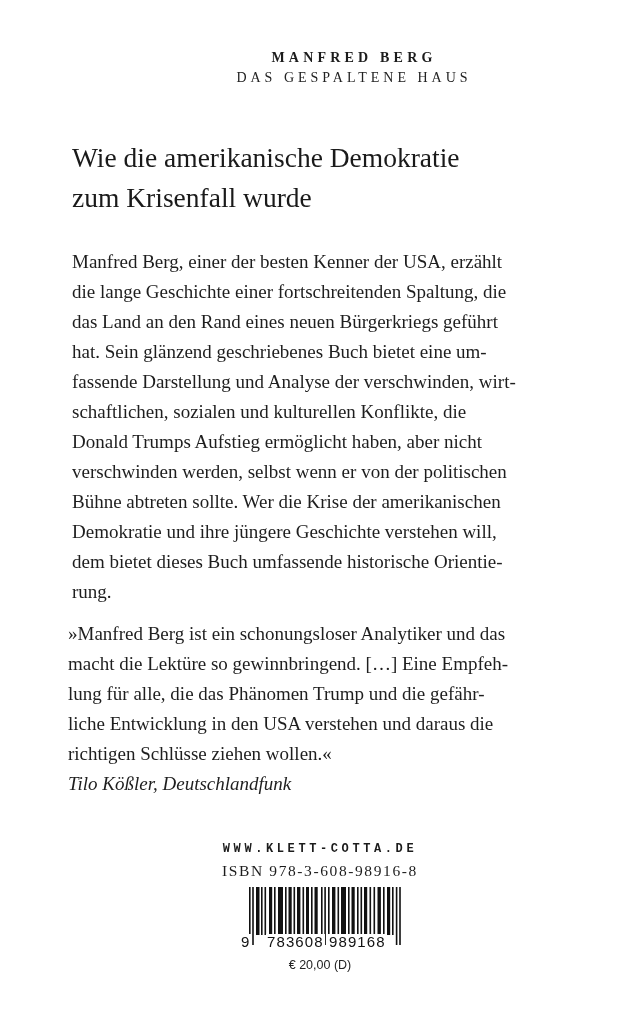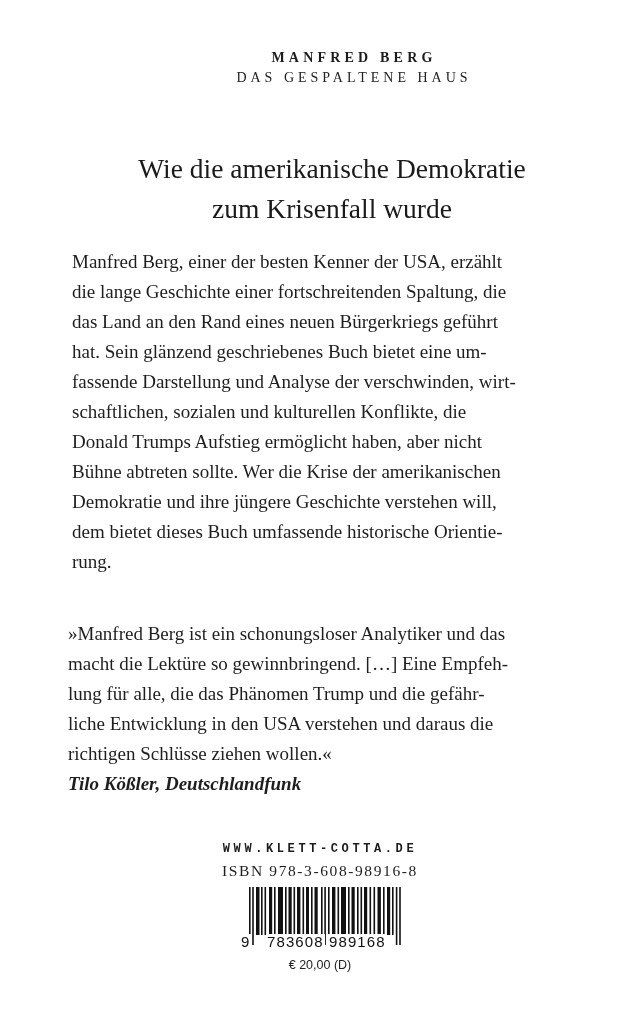--- a/index.html
+++ b/index.html
@@ -1,25 +1,25 @@
 <!DOCTYPE html>
 <html><head>
 <meta charset="utf-8">
 <style>
   html, body { margin: 0; padding: 0; background: #ffffff; }
   body { width: 640px; height: 1020px; position: relative; overflow: hidden; color: #1c1c1c; font-family: "DejaVu Serif", serif; }
   .header { position: absolute; top: 48px; left: 0; width: 640px; text-align: center; padding-left: 34px; }
   .author { font-family: "Liberation Serif", serif; font-weight: bold; font-size: 14px; letter-spacing: 4.2px; line-height: 20px; color: #1c1c1c; }
   .booktitle { font-family: "Liberation Serif", serif; font-size: 14px; letter-spacing: 4px; line-height: 20px; color: #222; }
-  .headline { position: absolute; top: 149px; left: 72px; width: 520px; font-family: "Liberation Serif", serif; font-size: 27.5px; line-height: 40px; color: #1a1a1a; text-align: center; }
+  .headline { position: absolute; top: 138px; left: 72px; width: 520px; font-family: "Liberation Serif", serif; font-size: 27.5px; line-height: 40px; color: #1a1a1a; }
   .body { position: absolute; top: 247px; left: 72px; width: 520px; font-family: "Liberation Serif", serif; font-size: 19px; line-height: 30px; color: #1e1e1e; }
   .body p { margin: 0; white-space: nowrap; }
   .quote { position: absolute; top: 619px; left: 68px; width: 520px; font-family: "Liberation Serif", serif; font-size: 19px; line-height: 30px; color: #1e1e1e; }
   .quote p { margin: 0; white-space: nowrap; }
-  .quote .attrib { font-style: italic; font-weight: bold; }
+  .quote .attrib { font-style: italic; }
   .footer { position: absolute; top: 838px; left: 0; width: 640px; text-align: center; }
   .url { font-family: Liberation Mono, monospace; font-weight: bold; font-size: 12px; letter-spacing: 3.6px; line-height: 22px; }
   .isbn { font-family: "Liberation Serif", serif; font-size: 15.5px; letter-spacing: 1.6px; line-height: 22px; }
   .barcode { position: absolute; top: 887px; left: 249px; width: 152px; height: 58px; }
   .barcode-digits { position: absolute; top: 934px; left: 240px; width: 170px; font-family: "Liberation Sans", sans-serif; font-size: 15px; letter-spacing: 1.1px; line-height: 16px; color: #111; }
   .barcode-digits span { background: #fff; padding: 0 1px; }
   .price { position: absolute; top: 958px; left: 0; width: 640px; text-align: center; font-family: "Liberation Sans", sans-serif; font-size: 12.5px; color: #222; }
 </style>
 </head>
 <body>
@@ -35,20 +35,21 @@
 </div>
 
 <div class="body">
   <p>Manfred Berg, einer der besten Kenner der USA, erzählt</p>
   <p>die lange Geschichte einer fortschreitenden Spaltung, die</p>
   <p>das Land an den Rand eines neuen Bürgerkriegs geführt</p>
   <p>hat. Sein glänzend geschriebenes Buch bietet eine um-</p>
   <p>fassende Darstellung und Analyse der verschwinden, wirt-</p>
   <p>schaftlichen, sozialen und kulturellen Konflikte, die</p>
   <p>Donald Trumps Aufstieg ermöglicht haben, aber nicht</p>
+  <p>verschwinden werden, selbst wenn er von der politischen</p>
   <p>Bühne abtreten sollte. Wer die Krise der amerikanischen</p>
   <p>Demokratie und ihre jüngere Geschichte verstehen will,</p>
   <p>dem bietet dieses Buch umfassende historische Orientie-</p>
   <p>rung.</p>
 </div>
 
 <div class="quote">
   <p>»Manfred Berg ist ein schonungsloser Analytiker und das</p>
   <p>macht die Lektüre so gewinnbringend. […] Eine Empfeh-</p>
   <p>lung für alle, die das Phänomen Trump und die gefähr-</p>

